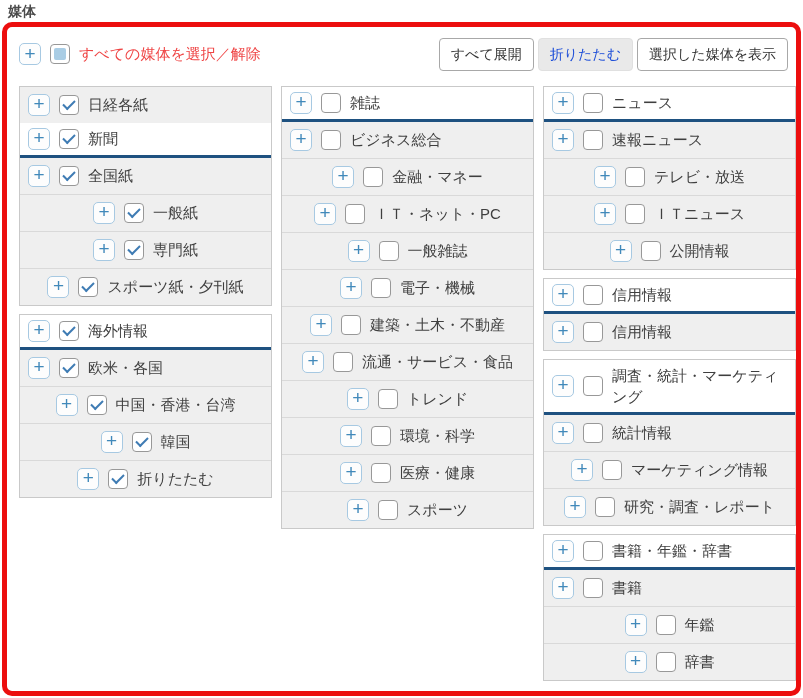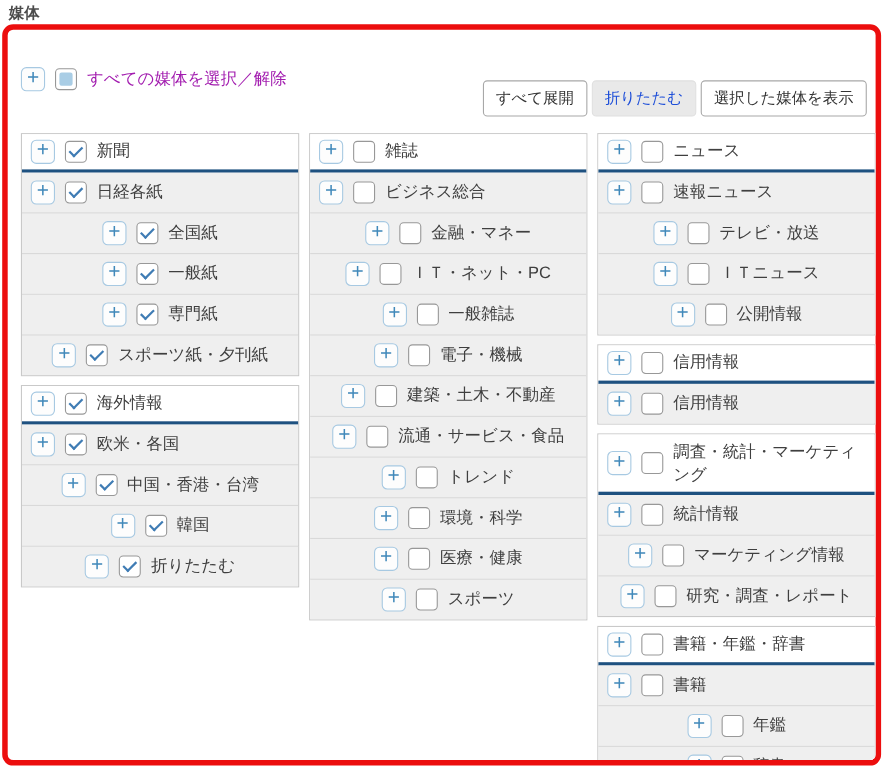--- a/index.html
+++ b/index.html
@@ -6,22 +6,22 @@
   html,body { width:803px; height:698px; overflow:hidden; background:#fff;
     font-family:"Liberation Sans","DejaVu Sans",sans-serif; }
   .page-title { position:absolute; left:8px; top:3px; font-size:14px; font-weight:bold; color:#4b4b4b; }
   .panel { position:absolute; left:2px; top:22px; width:799px; height:674px;
     border:5px solid #ec0e0e; border-radius:10px; background:#fff; overflow:hidden;
     padding:11px 8px 8px 8px; }
 
   
   .toolbar { display:flex; justify-content:space-between; align-items:center; padding-left:4px; }
   .toolbar-left { display:flex; align-items:center; gap:9px; }
-  .toolbar-label { font-size:15px; color:#a21caf; }
-  .toolbar-right { display:flex; gap:4px;margin-top:35px; }
+  .toolbar-label { font-size:15px; color:#ef4444; }
+  .toolbar-right { display:flex; gap:4px; }
   .tb-btn { font-size:14px; color:#333; background:#fff; border:1px solid #a8a8a8;
     border-radius:4px; padding:7px 11px; line-height:1.2; cursor:pointer;
     font-family:"Liberation Sans","DejaVu Sans",sans-serif; }
   .tb-btn.disabled { background:#e9e9e9; color:#1d4ed8; border-color:#e0e0e0; cursor:default; }
 
   
   .plus-btn { width:22px; height:22px; flex:0 0 22px; border:1px solid #a7c9e2; border-radius:5px;
     background:#fdfdfd; color:#4189ba; display:flex; align-items:center; justify-content:center;
     cursor:pointer; }
   .plus-btn::before { content:"+"; font-size:19px; line-height:1; margin-top:-2px; }
@@ -59,30 +59,30 @@
     <div class="toolbar-right">
       <button class="tb-btn">すべて展開</button>
       <button class="tb-btn disabled">折りたたむ</button>
       <button class="tb-btn">選択した媒体を表示</button>
     </div>
   </div>
 
   <div class="columns" id="columns">
       <div class="column">
         <div class="group">
-    <div class="row header">
+    <div class="row item">
+    <span class="plus-btn"></span>
+    <span class="checkbox checked"></span>
+    <span class="row-label">日経各紙</span>
+  </div>
+  <div class="row header">
       <span class="plus-btn"></span>
       <span class="checkbox checked"></span>
       <span class="row-label">新聞</span>
     </div>
-  <div class="row item">
-    <span class="plus-btn"></span>
-    <span class="checkbox checked"></span>
-    <span class="row-label">日経各紙</span>
-  </div>
           <div class="row item">
     <span class="plus-btn"></span>
     <span class="checkbox checked"></span>
     <span class="row-label">全国紙</span>
   </div>
           <div class="row item">
     <span class="plus-btn"></span>
     <span class="checkbox checked"></span>
     <span class="row-label">一般紙</span>
   </div>

